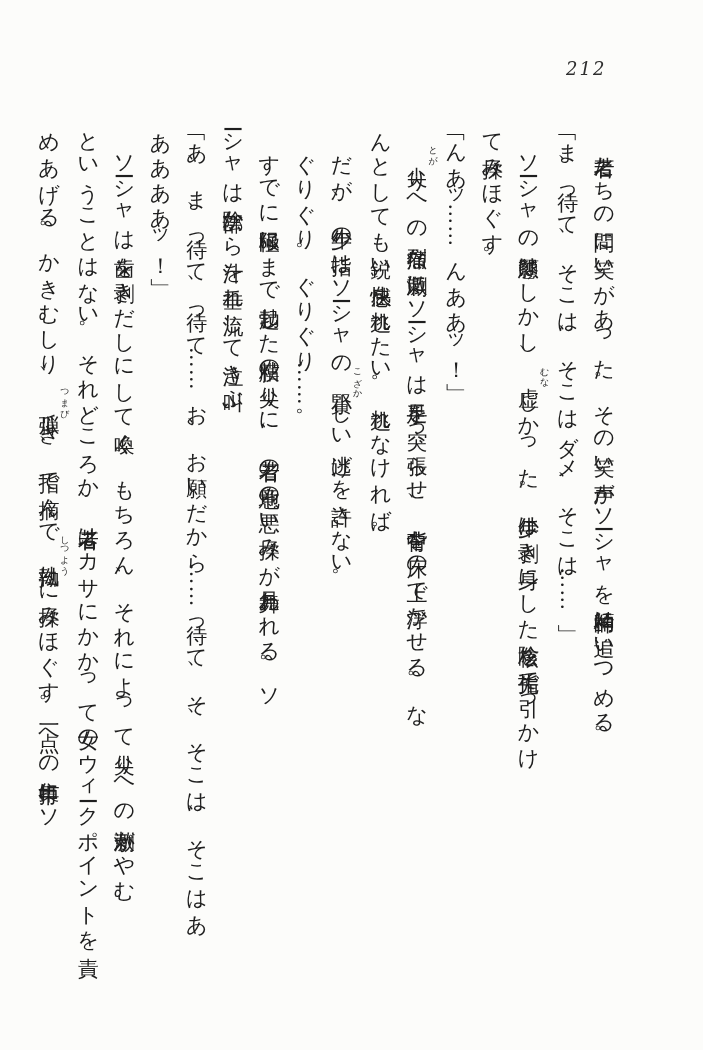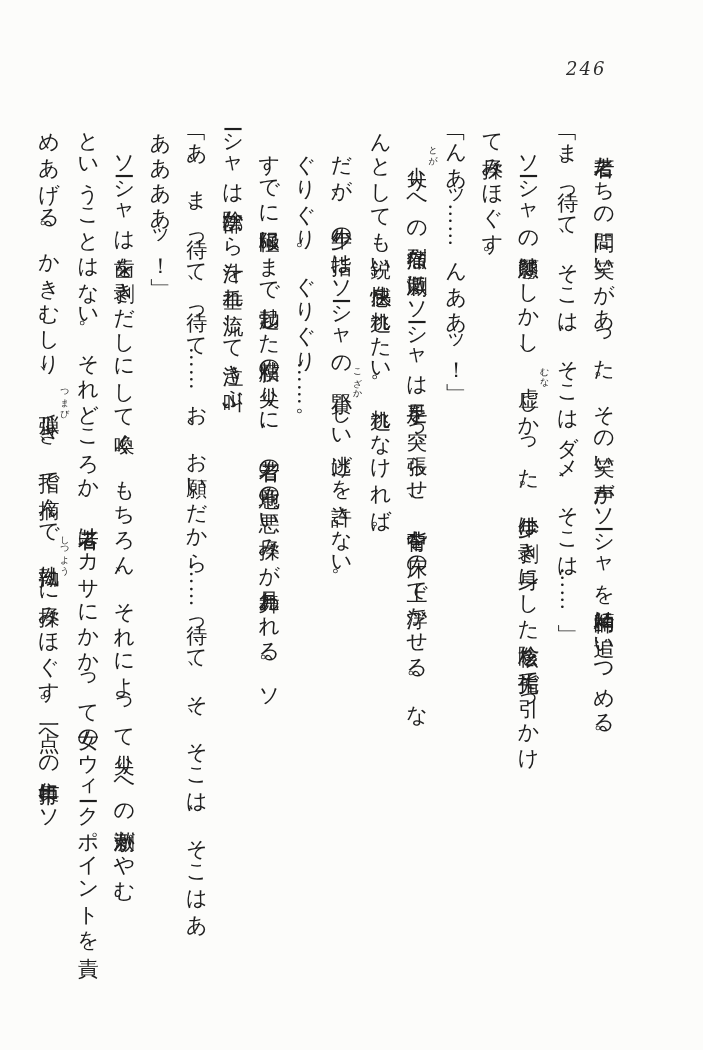--- a/index.html
+++ b/index.html
@@ -52,21 +52,21 @@
   rt {
     font-size: 9px;
     letter-spacing: 0;
     color: #2a2a2a;
   }
 </style>
 </head>
 <body>
 
 <div class="page">
-  <div class="page-number">246</div>
+  <div class="page-number">212</div>
   <div class="text-block">
       <p class="line full">若者たちの間に笑いがあった。その笑い声がソーシャを精神的に追いつめる。</p>
       <p class="line bracket">「ま、待って、そこは、そこはダメ、そこは……」</p>
       <p class="line full">ソーシャの懇願はしかし、<ruby>虚<rt>むな</rt></ruby>しかった。少年は剥き身にした陰核を指先で引っかけ</p>
       <p class="line none">て揉みほぐす。</p>
       <p class="line bracket">「んあッ……んああッ！」</p>
       <p class="line full"><ruby>尖<rt>とが</rt></ruby>りへの痛烈な刺激にソーシャは手足を突っ張らせ、背中を床の上で浮かせる。な</p>
       <p class="line none">んとしても鋭い快感を逃れたい。逃れなければ。</p>
       <p class="line full">だが、少年の指はソーシャの<ruby>小賢<rt>こざか</rt></ruby>しい逃げを許さない。</p>
       <p class="line full">ぐりぐり。ぐりぐり……。</p>

